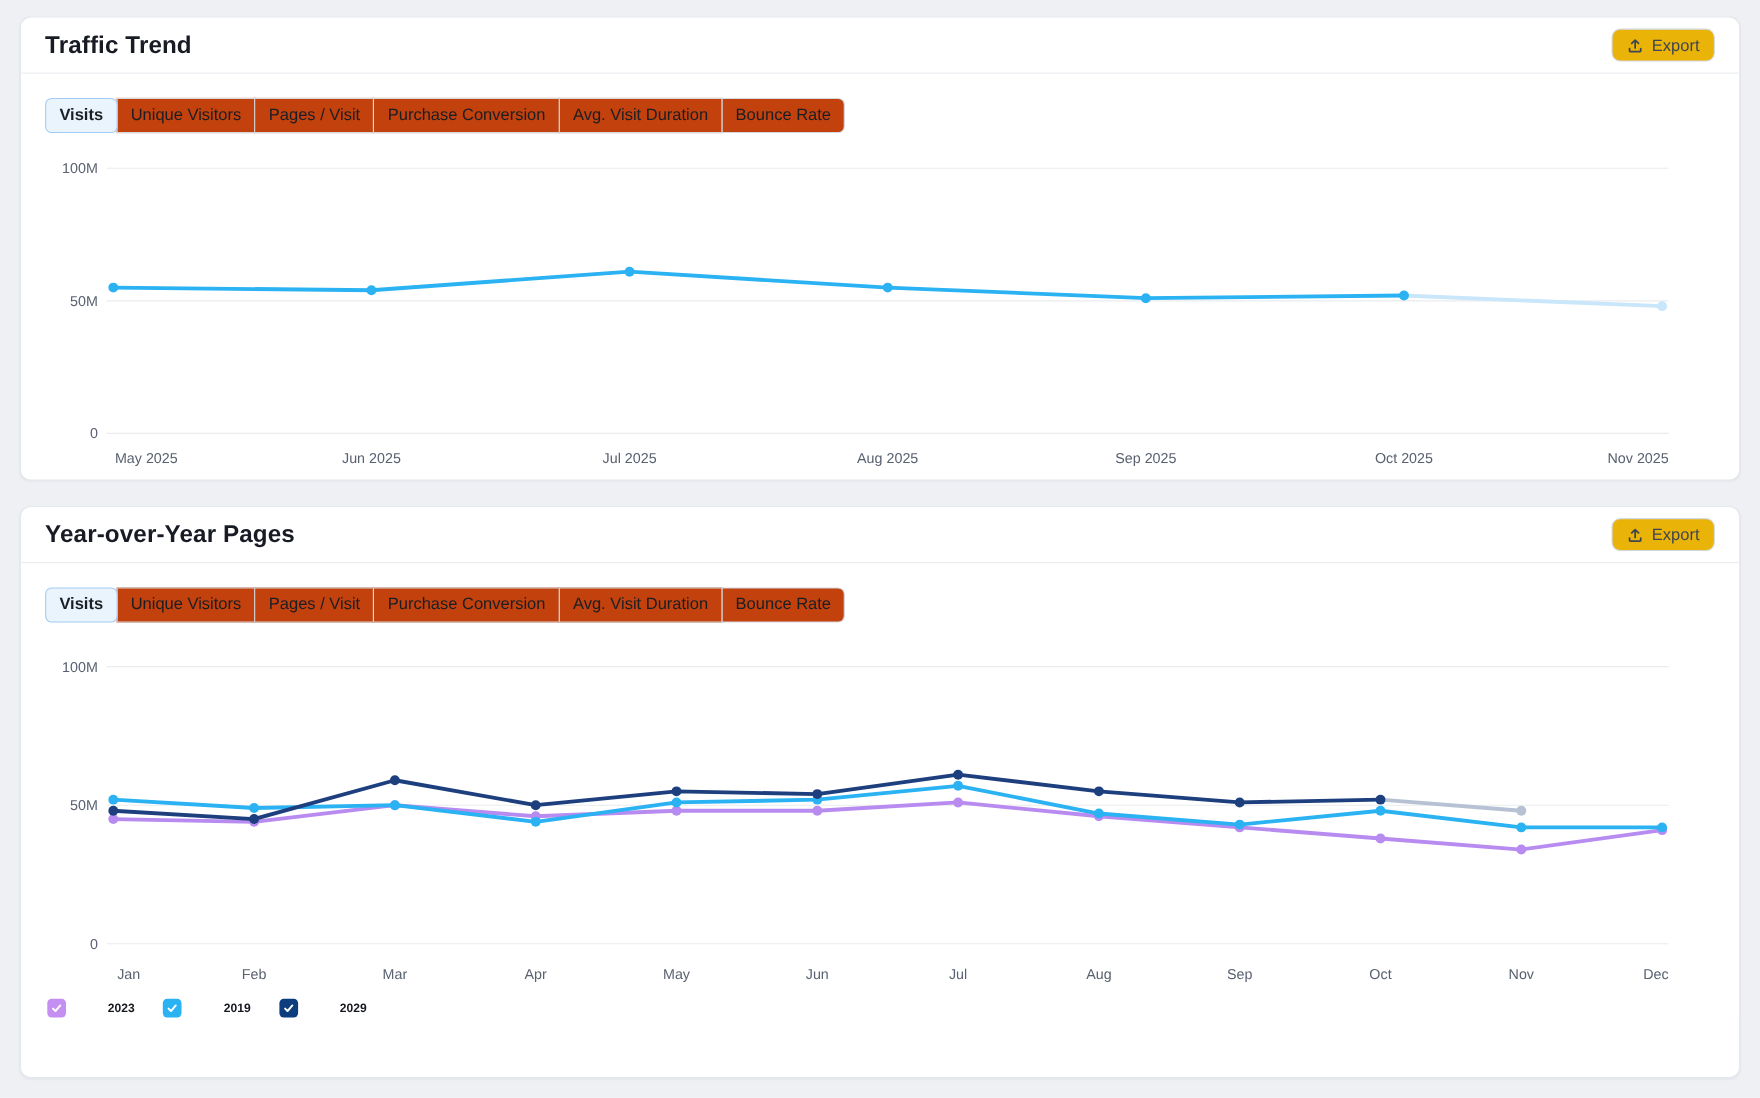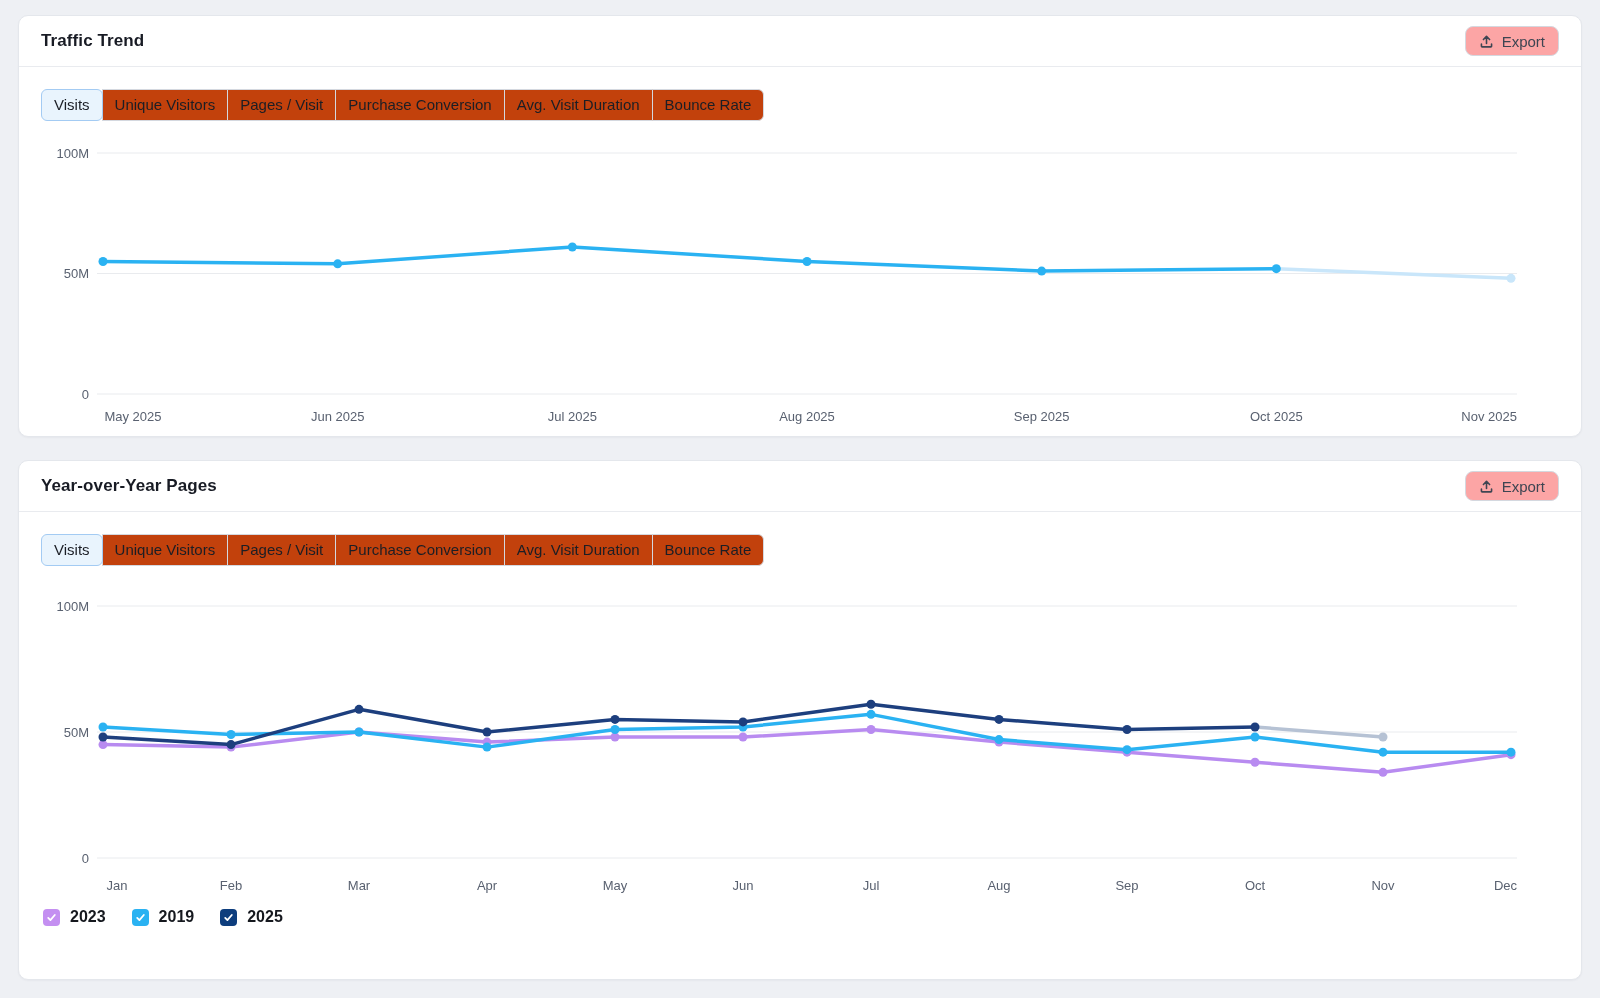--- a/index.html
+++ b/index.html
@@ -21,26 +21,26 @@
   }
   .panel-1 { margin-top:15px; height:422px; }
   .panel-2 { margin-top:23px; height:520px; }
 
   .panel-header {
     height:51px;
     display:flex; align-items:center; justify-content:space-between;
     padding:0 22px;
     border-bottom:1px solid #e9ebef;
   }
-  .panel-title { font-size:17px; font-weight:700; color:#181b24; letter-spacing:.1px; }
+  .panel-title { font-size:22px; font-weight:700; color:#181b24; letter-spacing:.1px; }
 
   .export-btn {
     display:inline-flex; align-items:center; gap:8px;
     height:30px; padding:0 13px;
-    background:#fca5a5;
+    background:#eab308;
     border:1px solid #d4d8df;
     border-radius:8px;
     font-size:15px; color:#3e4552;
     cursor:pointer;
   }
   .export-btn svg { display:block; }
 
   .panel-content { padding:22px 22px 0 22px; }
 
   .tabs { display:inline-flex; }
@@ -48,40 +48,40 @@
     height:32px; line-height:30px;
     padding:0 12px;
     background:#c2410c;
     border:1px solid #d4d8df;
     font-size:15px; color:#1b1e25;
     margin-left:-1px;
     cursor:pointer;
     white-space:nowrap;
     position:relative;
   }
-  .tab:first-child { border-radius:6px 0 0 6px; margin-left:0; }
+  .tab:first-child { border-radius:6px 0 0 6px; margin-left:0;font-weight:bold; }
   .tab:last-child  { border-radius:0 6px 6px 0; }
   .tab.active {
     background:#e9f4fd;
     border-color:#a3cbf3;
     border-radius:6px;
     z-index:2;
   }
 
   .chart-host { display:block; margin-top:16px; }
   .chart-host svg { display:block; }
   .axis-text { font-size:13px; fill:#596170; }
 
   .legend-row { display:flex; align-items:center; gap:26px; margin-top:8px; padding-left:2px; }
   .legend-item { display:flex; align-items:center; gap:10px; cursor:pointer; }
   .legend-box {
     width:17px; height:17px; border-radius:4px;
     display:flex; align-items:center; justify-content:center;
   }
-  .legend-label { font-size:16px; font-weight:600; color:#15181e; }
+  .legend-label { font-size:11px; font-weight:600; color:#15181e;margin-left:28px; }
 </style>
 </head>
 <body>
 
 <div class="screen">
 
   <section class="panel panel-1">
     <div class="panel-header">
       <h2 class="panel-title">Traffic Trend</h2>
       <button class="export-btn">
@@ -231,19 +231,19 @@
               </svg>
             </span>
             <span class="legend-label">2019</span>
           </span>
           <span class="legend-item">
             <span class="legend-box" style="background: rgb(13, 61, 125);">
               <svg width="11" height="11" viewBox="0 0 16 16" fill="none">
                 <path d="M3.2 8.6l3.2 3.2 6.4-7.4" stroke="#fff" stroke-width="2.6" stroke-linecap="round" stroke-linejoin="round"></path>
               </svg>
             </span>
-            <span class="legend-label">2025</span>
+            <span class="legend-label">2029</span>
           </span>
         </div>
     </div>
   </section>
 
 </div>
 
 </body></html>

